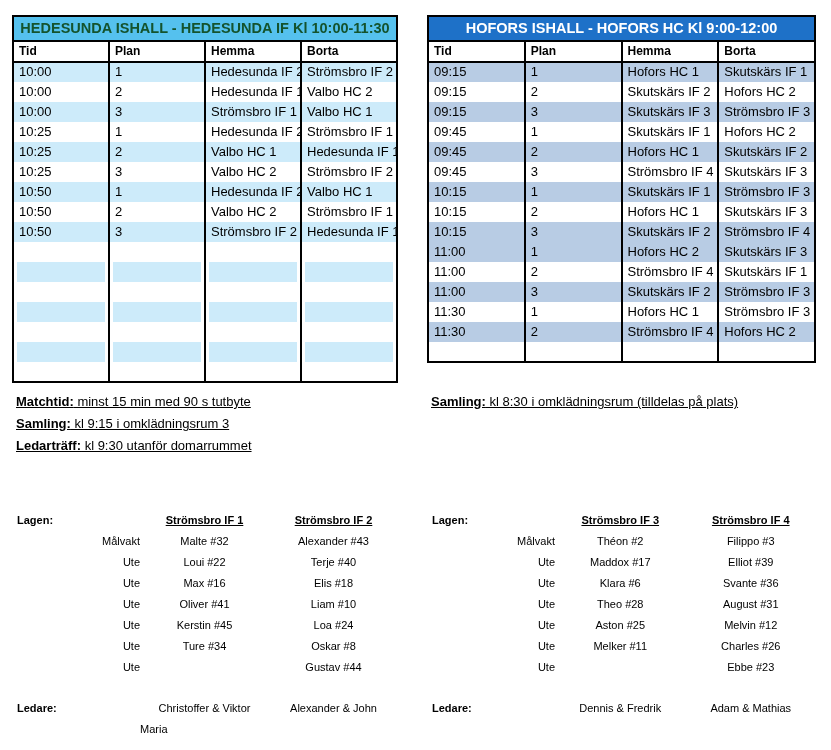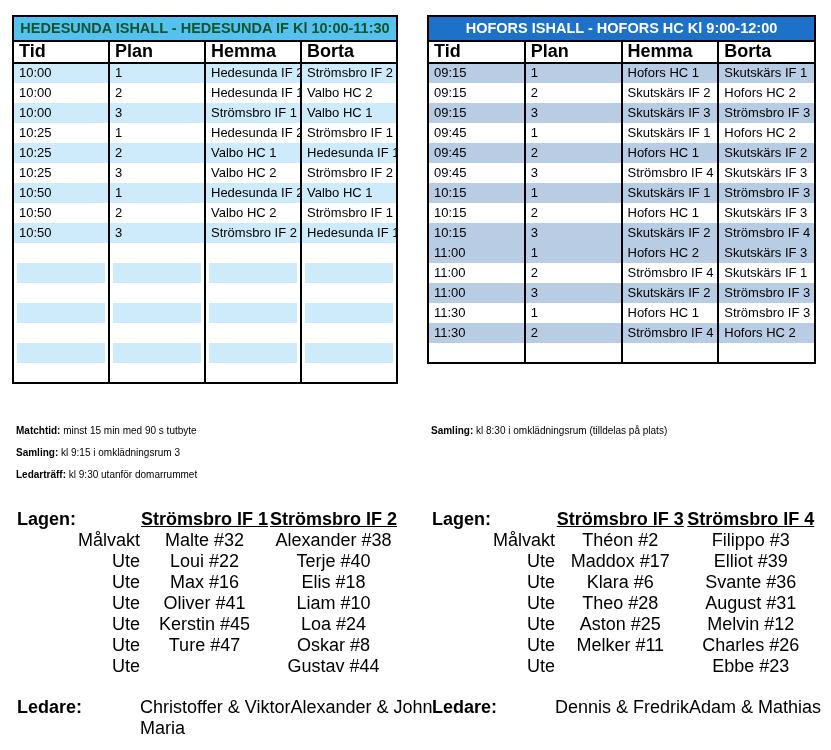--- a/index.html
+++ b/index.html
@@ -41,46 +41,46 @@
     font-size: 14.5px;
     text-align: center;
     height: 25px;
     border-bottom: 2px solid var(--border, #000);
     padding: 0 2px;
   }
   #left-panel  .title-cell { background: var(--left-title-bg);  color: #14532d; }
   #right-panel .title-cell { background: var(--right-title-bg); color: var(--right-title-text); }
   .sched tr.head-row th {
     font-weight: bold;
-    font-size: 18px;
+    font-size: 12px;
     height: 21px;
     border-bottom: 2px solid var(--border, #000);
   }
   .c-tid   { width: 60px; }
   .c-plan  { width: 58px; text-align: center; }
   .c-hemma { width: 137px; }
   #left-panel  tr.band td { background: var(--left-band); }
   #right-panel tr.band td { background: var(--right-band); }
   tr.empty.band td { box-shadow: inset 3px 0 0 #fff, inset -3px 0 0 #fff; }
   tr.pause td {
     border-top: 2px solid var(--border, #000);
     border-bottom: 2px solid var(--border, #000);
     text-align: center;
     font-weight: bold;
     font-size: 13.5px;
     height: 22px;
   }
 
   
-  .notes { position: absolute; top: 405px; left: 4px; right: 0; font-size: 10px; }
+  .notes { position: absolute; top: 376px; left: 4px; right: 0; font-size: 13px; text-decoration: underline; }
   .notes p { margin: 0; line-height: 22px; }
   .notes b { font-weight: bold; }
 
   
-  .roster { position: absolute; top: 494px; left: 0; right: 0; font-size: 18px; }
+  .roster { position: absolute; top: 494px; left: 0; right: 0; font-size: 11px; }
   .r-row { display: grid; grid-template-columns: 56px 72px 1fr 1fr; height: 21px; align-items: center; }
   .r-row .lbl  { font-weight: bold; padding-left: 5px; }
   .r-row .pos  { padding-left: 8px; text-align: right; }
   .r-team { font-weight: bold; text-decoration: underline; text-align: center; white-space: nowrap; }
   .r-name { text-align: center; white-space: nowrap; }
   .r-row.leaders { margin-top: 20px; }
   .r-extra { grid-column: 3 / 5; }
 </style>
 </head>
 <body>
@@ -208,21 +208,21 @@
         <div class="r-row">
           <span class="lbl">Lagen:</span>
           <span></span>
           <span class="r-team">Strömsbro IF 1</span>
           <span class="r-team">Strömsbro IF 2</span>
         </div>
         <div class="r-row">
           <span></span>
           <span class="pos">Målvakt</span>
           <span class="r-name">Malte #32</span>
-          <span class="r-name">Alexander #38</span>
+          <span class="r-name">Alexander #43</span>
         </div>
         <div class="r-row">
           <span></span>
           <span class="pos">Ute</span>
           <span class="r-name">Loui #22</span>
           <span class="r-name">Terje #40</span>
         </div>
         <div class="r-row">
           <span></span>
           <span class="pos">Ute</span>
@@ -237,21 +237,21 @@
         </div>
         <div class="r-row">
           <span></span>
           <span class="pos">Ute</span>
           <span class="r-name">Kerstin #45</span>
           <span class="r-name">Loa #24</span>
         </div>
         <div class="r-row">
           <span></span>
           <span class="pos">Ute</span>
-          <span class="r-name">Ture #47</span>
+          <span class="r-name">Ture #34</span>
           <span class="r-name">Oskar #8</span>
         </div>
         <div class="r-row">
           <span></span>
           <span class="pos">Ute</span>
           <span class="r-name"></span>
           <span class="r-name">Gustav #44</span>
         </div>
         <div class="r-row leaders">
           <span class="lbl">Ledare:</span>

